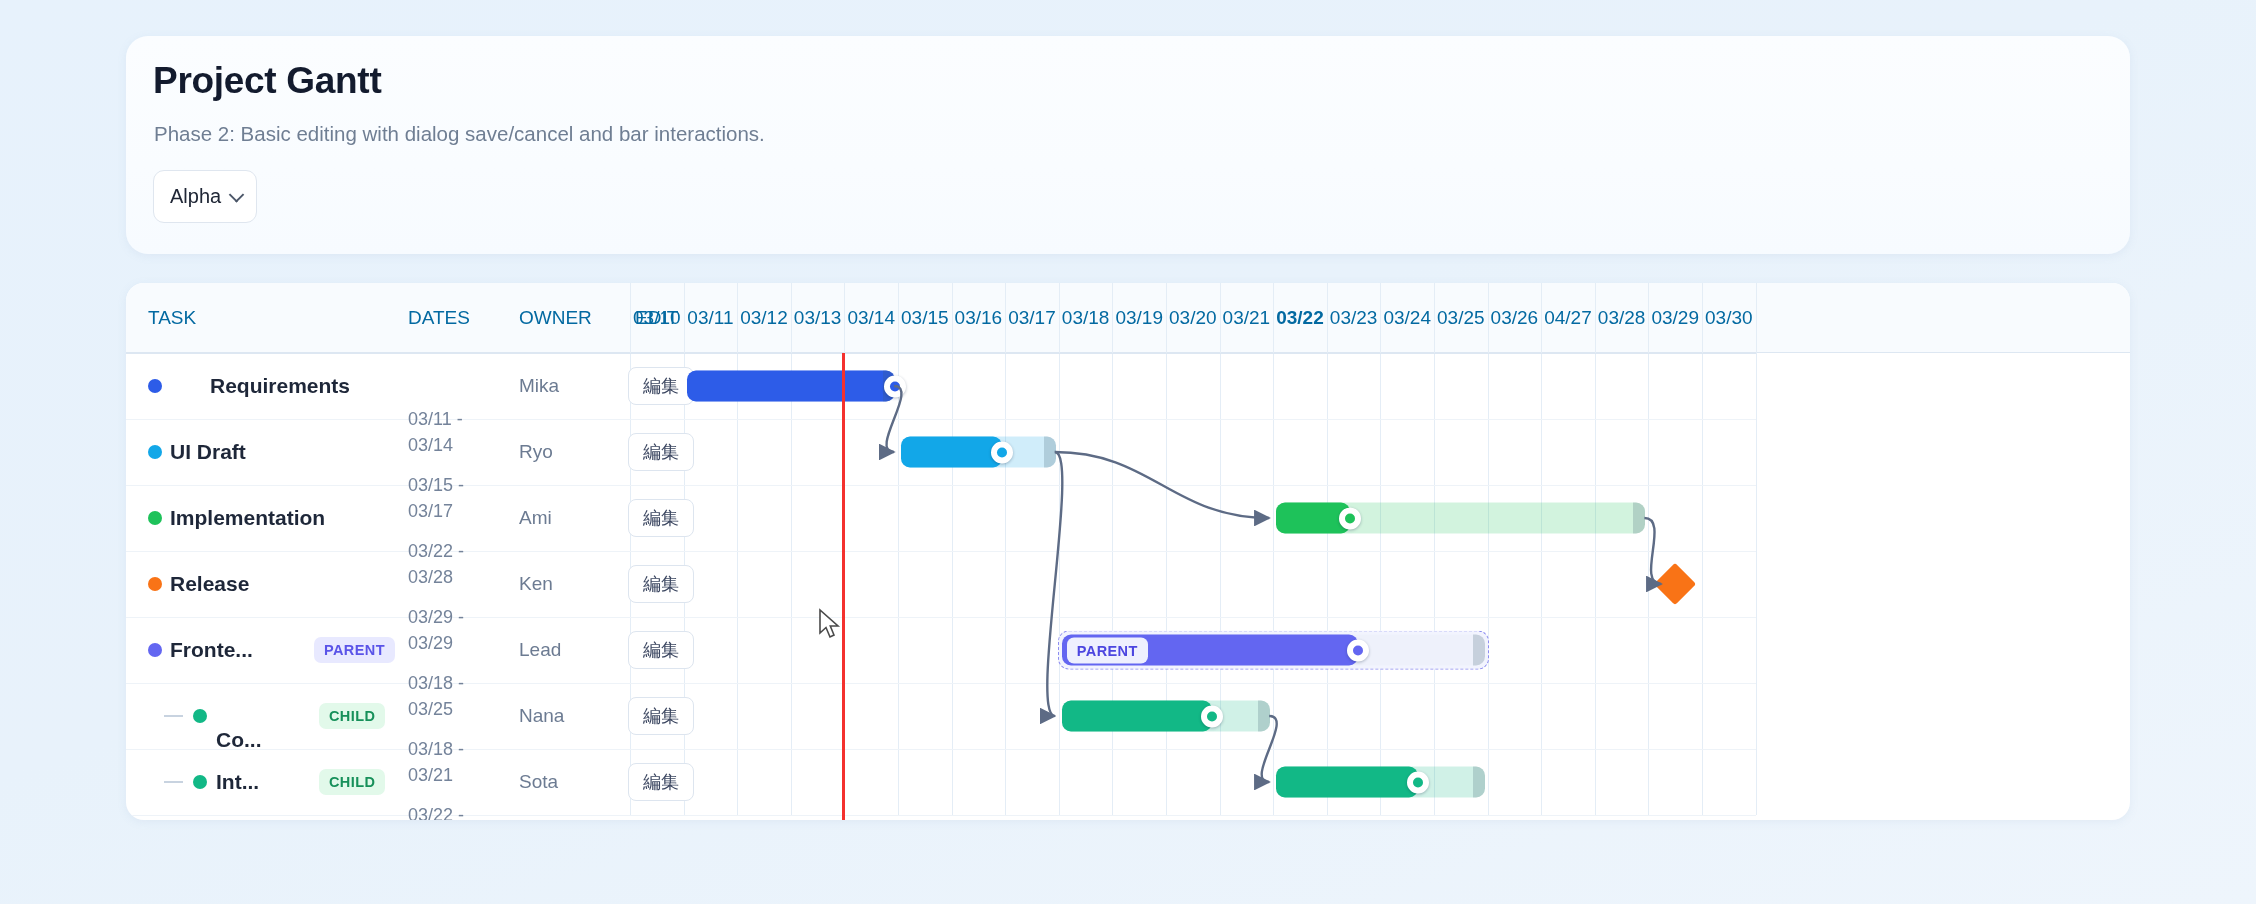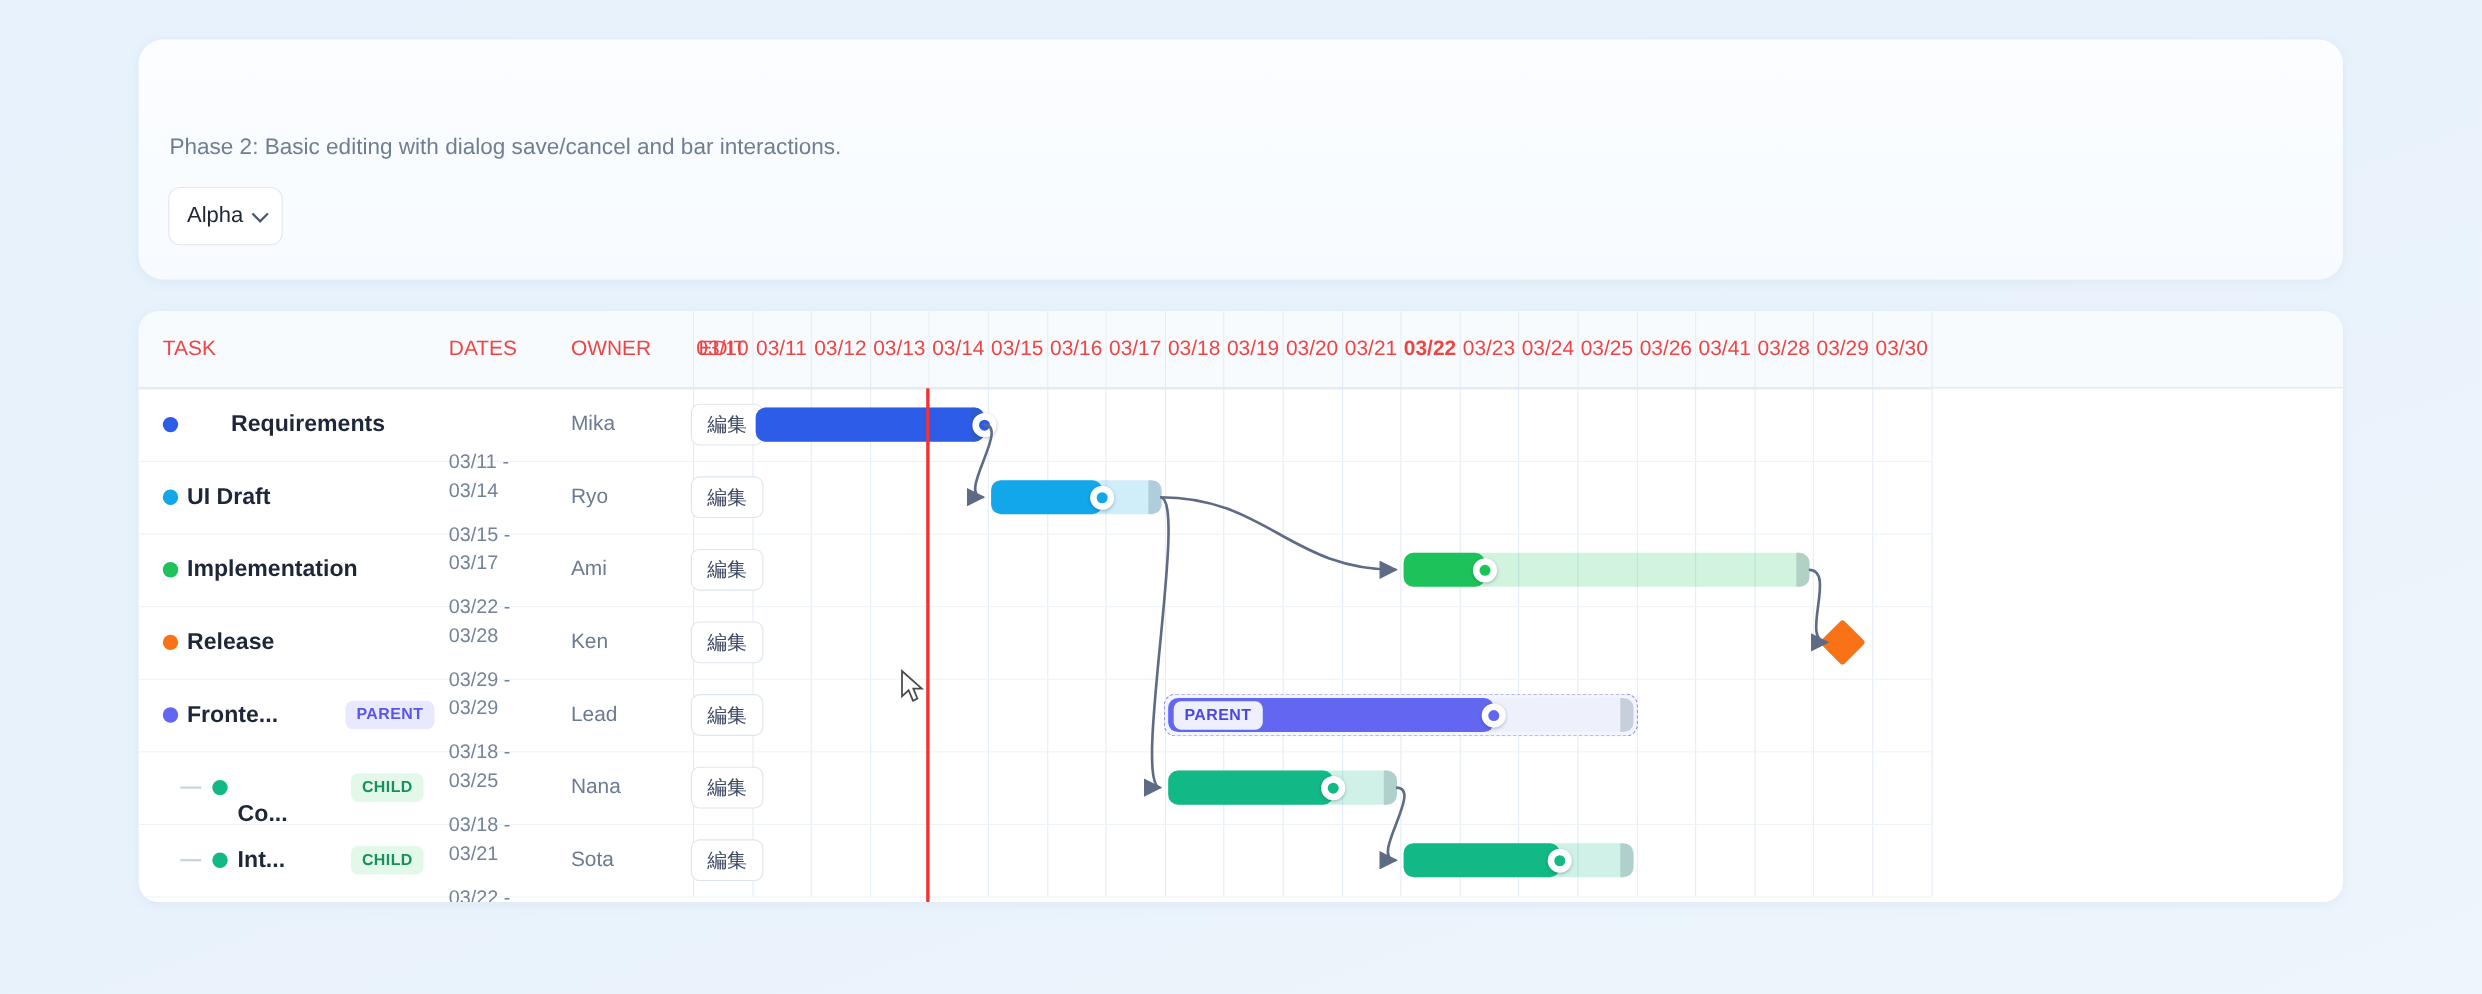--- a/index.html
+++ b/index.html
@@ -95,21 +95,21 @@
 
   .grid-head {
     position: absolute; left: 0; top: 0;
     width: 100%; height: 70px;
     background: #f8fbfe;
     border-bottom: 1px solid #dde7f2;
   }
   .col-head {
     position: absolute; top: 0; height: 70px;
     display: flex; align-items: center;
-    font-size: 19px; color: #ef4444; font-weight: 400;
+    font-size: 19px; color: #0369a1; font-weight: 400;
   }
   .left-head { padding-left: 0; }
 
   .vline { position: absolute; top: 0; width: 1px; background: #e4edf6; }
   .hline { position: absolute; height: 1px; background: #eef3f8; }
 
   .row { position: absolute; left: 0; width: 100%; height: 66px; }
   .dot { position: absolute; width: 14px; height: 14px; border-radius: 50%; top: 50%; transform: translateY(-50%); }
   .task-name {
     position: absolute; top: 50%; transform: translateY(-50%);
@@ -182,20 +182,21 @@
   .today-line {
     position: absolute; width: 3px; background: #f4312e; z-index: 6;
   }
   svg.links { position: absolute; left: 0; top: 0; pointer-events: none; z-index: 5; }
   .cursor { position: absolute; z-index: 20; }
 </style>
 </head>
 <body>
 
 <div class="header-card">
+  <div class="page-title">Project Gantt</div>
   <div class="page-subtitle">Phase 2: Basic editing with dialog save/cancel and bar interactions.</div>
 
   <div class="controls">
     <div class="select-wrap">
       <span class="sel-label">Alpha</span>
       <span class="chev"></span>
     </div>
 
 
   </div>
@@ -221,21 +222,21 @@
       <div class="col-head" style="left: 879.2px; width: 53.6px; justify-content: center;">03/17</div>
       <div class="col-head" style="left: 932.8px; width: 53.6px; justify-content: center;">03/18</div>
       <div class="col-head" style="left: 986.4px; width: 53.6px; justify-content: center;">03/19</div>
       <div class="col-head" style="left: 1040px; width: 53.6px; justify-content: center;">03/20</div>
       <div class="col-head" style="left: 1093.6px; width: 53.6px; justify-content: center;">03/21</div>
       <div class="col-head" style="left: 1147.2px; width: 53.6px; justify-content: center; font-weight: bold;">03/22</div>
       <div class="col-head" style="left: 1200.8px; width: 53.6px; justify-content: center;">03/23</div>
       <div class="col-head" style="left: 1254.4px; width: 53.6px; justify-content: center;">03/24</div>
       <div class="col-head" style="left: 1308px; width: 53.6px; justify-content: center;">03/25</div>
       <div class="col-head" style="left: 1361.6px; width: 53.6px; justify-content: center;">03/26</div>
-      <div class="col-head" style="left: 1415.2px; width: 53.6px; justify-content: center;">03/41</div>
+      <div class="col-head" style="left: 1415.2px; width: 53.6px; justify-content: center;">04/27</div>
       <div class="col-head" style="left: 1468.8px; width: 53.6px; justify-content: center;">03/28</div>
       <div class="col-head" style="left: 1522.4px; width: 53.6px; justify-content: center;">03/29</div>
       <div class="col-head" style="left: 1576px; width: 53.6px; justify-content: center;">03/30</div>
     </div>
   <div id="grid-lines">
       <div class="vline" style="left: 504px; height: 532px;"></div>
       <div class="vline" style="left: 557.6px; height: 532px;"></div>
       <div class="vline" style="left: 611.2px; height: 532px;"></div>
       <div class="vline" style="left: 664.8px; height: 532px;"></div>
       <div class="vline" style="left: 718.4px; height: 532px;"></div>

